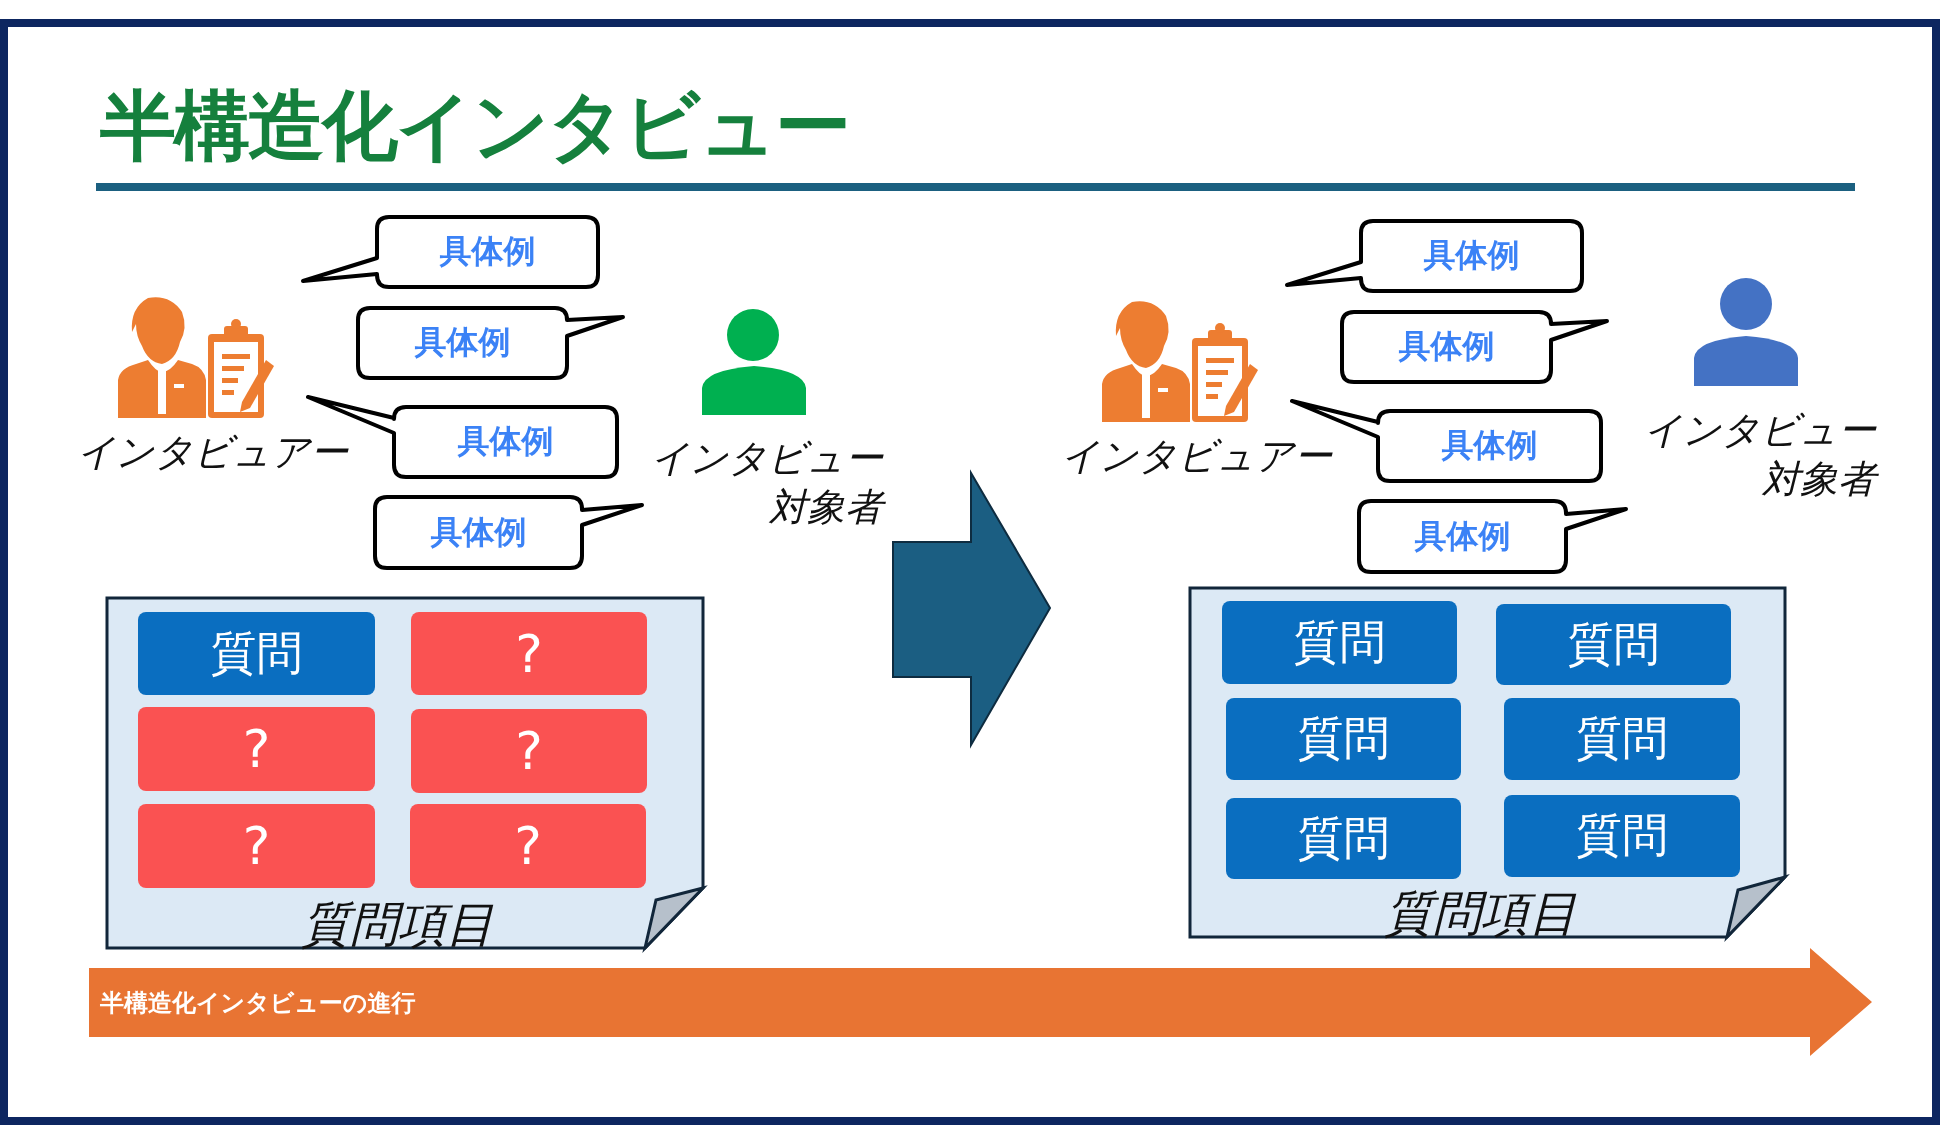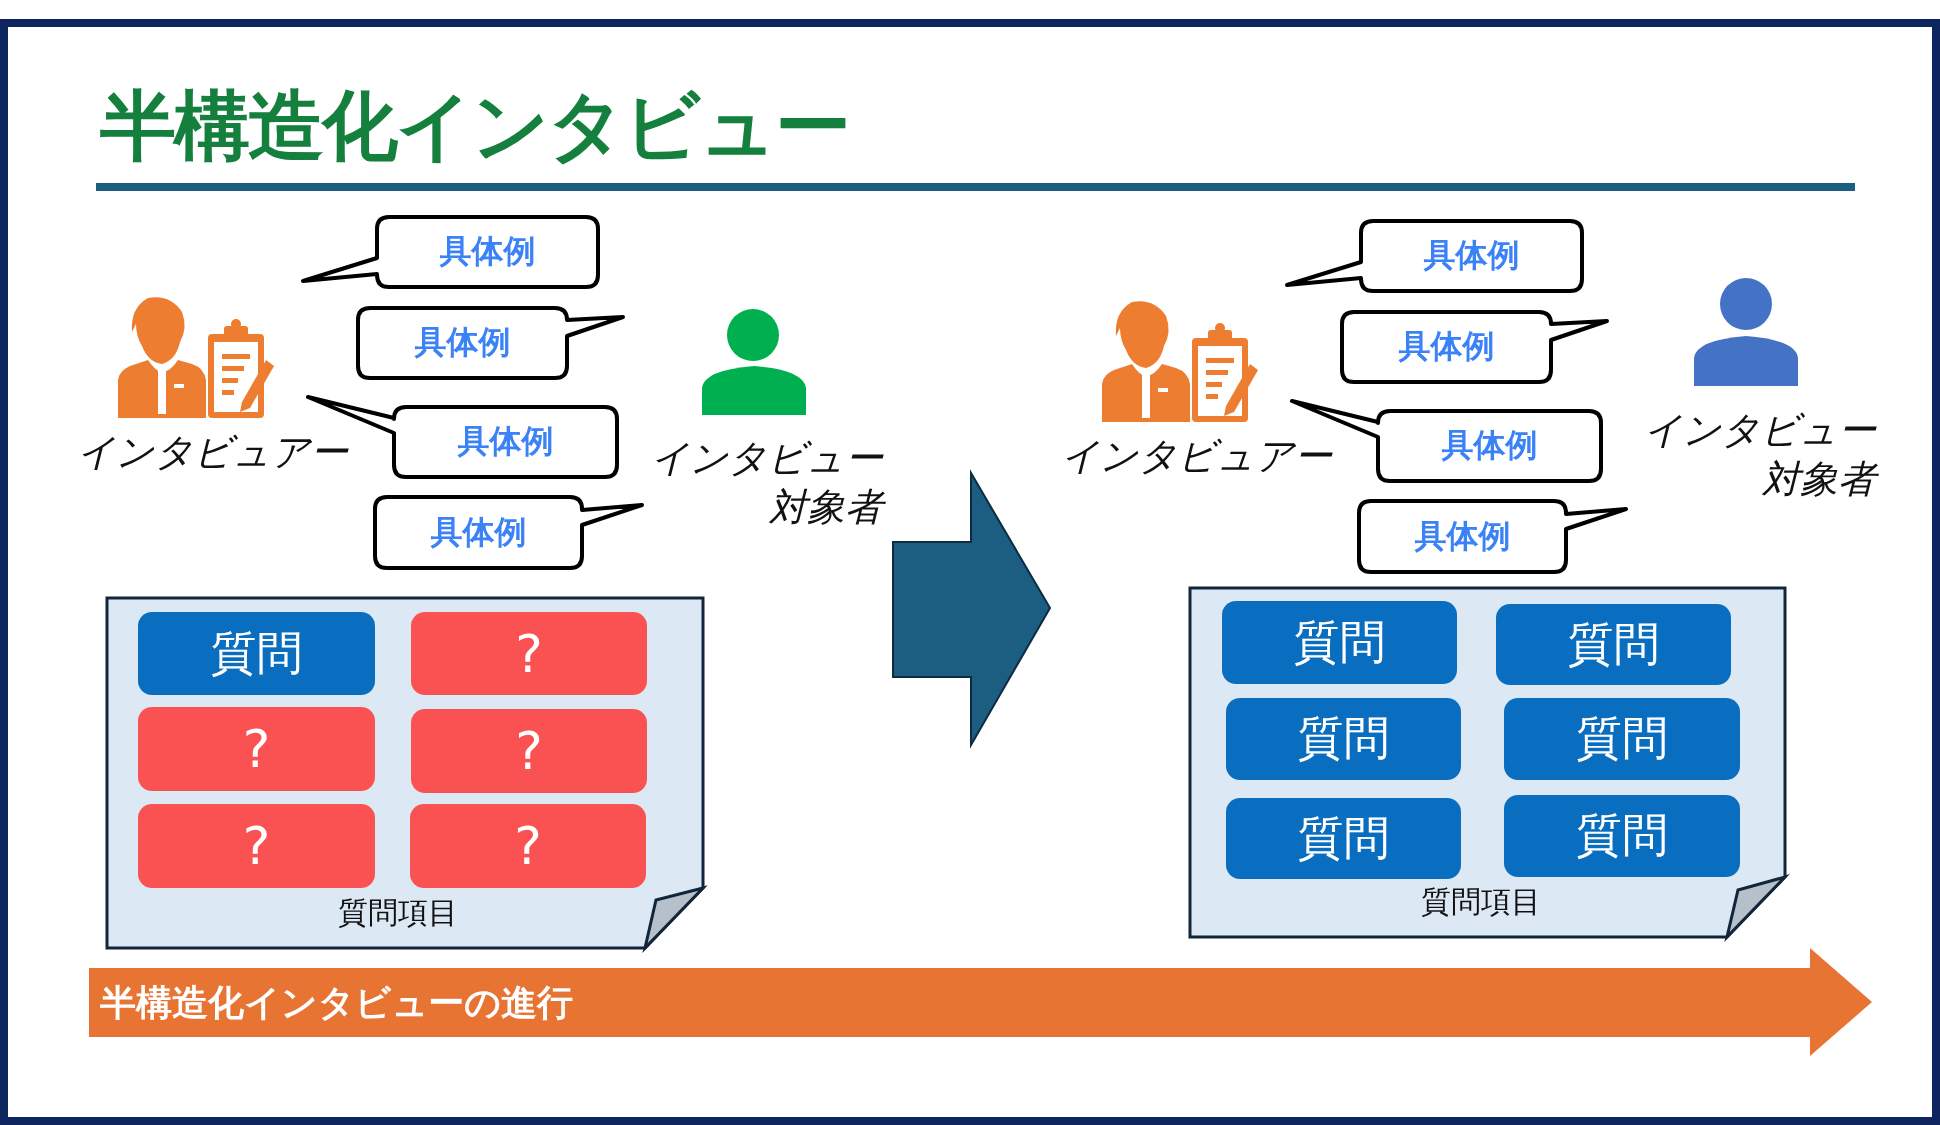--- a/index.html
+++ b/index.html
@@ -9,27 +9,27 @@
            border: 8px solid #0d2660; background: #ffffff; }
   .abs { position: absolute; }
   .title { left: 100px; top: 88px; font-size: 76px; font-weight: bold; color: #15803d;
            letter-spacing: -2px; line-height: 1; white-space: nowrap; }
   .title-rule { left: 96px; top: 183px; width: 1759px; height: 8px; background: #1b6080; }
   svg.overlay { position: absolute; left: 0; top: 0; }
   .bubble-text { position: absolute; font-size: 32px; font-weight: bold; color: #3b82f6;
                  display: flex; align-items: center; justify-content: center; white-space: nowrap; }
   .role-label { position: absolute; font-size: 38px; color: #111; white-space: nowrap;
                 text-align: right; line-height: 1.3; font-style: italic; }
-  .panel-label { position: absolute; font-size: 30px; color: #111; white-space: nowrap; text-align: center; }
-  .card { position: absolute; border-radius: 14px; display: flex; align-items: center;
+  .panel-label { position: absolute; font-size: 48px; color: #111; white-space: nowrap; text-align: center; font-style: italic; }
+  .card { position: absolute; border-radius: 8px; display: flex; align-items: center;
           justify-content: center; color: #ffffff; font-size: 46px; }
   .card.q { background: #0a6ec0; }
   .card.u { background: #fa5252; font-size: 52px; }
   .progress-label { position: absolute; left: 100px; top: 972px; height: 62px; display: flex; align-items: center;
-                    font-size: 36px; font-weight: bold; color: #ffffff; white-space: nowrap; }
+                    font-size: 24px; font-weight: bold; color: #ffffff; white-space: nowrap; }
 </style>
 </head>
 <body>
 
 <div class="frame"></div>
 
 <div class="abs title">半構造化インタビュー</div>
 <div class="abs title-rule"></div>
 
 <svg class="overlay" width="1940" height="1125" viewBox="0 0 1940 1125">

